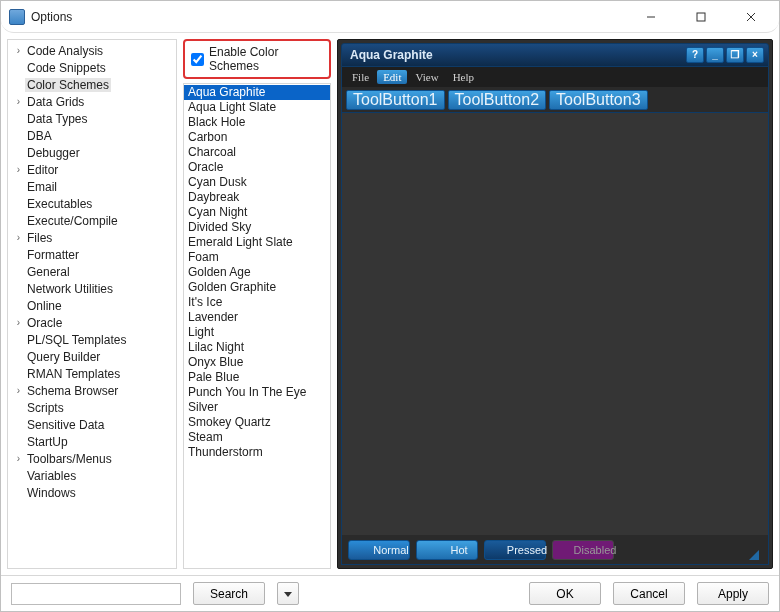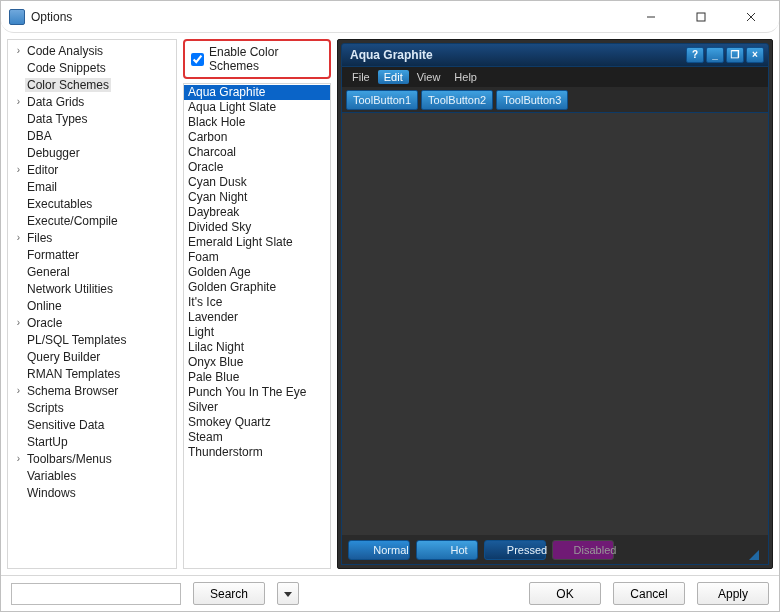--- a/index.html
+++ b/index.html
@@ -27,25 +27,25 @@
   .enablebox input { margin:0; }
   .schemelist { flex:1; border:1px solid #d7d7d7; overflow-y:auto; padding:1px 0; }
   .scheme-item { padding:1px 4px; height:15px; line-height:13px; cursor:default; }
   .scheme-item.sel { background:#0a64c8; color:#fff; }
 
   
   .preview { flex:1; background:#2e2e2e; border:1px solid #1a1a1a; display:flex; flex-direction:column; padding:3px; border-radius:2px; }
   .pv-titlebar { height:24px; background:linear-gradient(#1a4a80,#0d2a4a); border:1px solid #0e3a66; border-radius:3px 3px 0 0; display:flex; align-items:center; padding:0 4px; color:#dceaf7; font-weight:600; font-size:12px; }
   .pv-titlebar .pv-title { flex:1; padding-left:4px; }
   .pv-winbtn { width:18px; height:16px; background:linear-gradient(#3ea0e0,#1f6fb0); border:1px solid #0d4e8a; margin-left:2px; border-radius:2px; color:#fff; font-size:10px; display:flex; align-items:center; justify-content:center; line-height:1; font-family:Verdana,sans-serif; }
-  .pv-menubar { height:20px; background:#1e1e1e; border-left:1px solid #0e3a66; border-right:1px solid #0e3a66; display:flex; align-items:center; padding:4px 4px; gap:2px; color:#d0d0d0; font-size:11px; }
+  .pv-menubar { height:20px; background:#1e1e1e; border-left:1px solid #0e3a66; border-right:1px solid #0e3a66; display:flex; align-items:center; padding:4px 4px; gap:2px; color:#d0d0d0; font-size:11px;font-family:Liberation Serif, serif; }
   .pv-menu { padding:1px 6px; border-radius:2px; }
   .pv-menu.active { background:linear-gradient(#3ea0e0,#1f6fb0); color:#fff; }
   .pv-toolbar { height:26px; background:#2a2a2a; border:1px solid #0e3a66; border-top:none; display:flex; align-items:center; padding:0 4px; gap:3px; }
-  .toolbtn { height:20px; padding:0 6px; background:linear-gradient(#3ea0e0,#1f6fb0); border:1px solid #0d4e8a; color:#e8f3fb; font-size:11px; border-radius:2px; display:flex; align-items:center; }
+  .toolbtn { height:20px; padding:0 6px; background:linear-gradient(#3ea0e0,#1f6fb0); border:1px solid #0d4e8a; color:#e8f3fb; font-size:16px; border-radius:2px; display:flex; align-items:center; }
   .pv-body { flex:1; background:#353535; border:1px solid #0e3a66; border-top:none; border-bottom:none; }
   .pv-statusbar { height:30px; background:#2a2a2a; border:1px solid #0e3a66; border-top:none; display:flex; align-items:center; padding:0 6px; gap:6px; }
   .statebtn { height:20px; width:62px; border-radius:3px; color:#e8f3fb; font-size:11px; display:flex; align-items:center; justify-content:center; border:1px solid #0d4e8a; background:linear-gradient(#2a8bd6,#1a5b9a);padding-left:24px; }
   .statebtn.hot { background:linear-gradient(#3ea0e0,#1f6fb0); }
   .statebtn.pressed { background:linear-gradient(#1a5b9a,#0d3a6a); }
   .statebtn.disabled { background:#701a75; border-color:#444; color:#999; }
   .pv-resize { width:14px; height:30px; margin-left:auto; position:relative; }
   .pv-resize::after { content:""; position:absolute; right:3px; bottom:5px; width:0; height:0; border-left:10px solid transparent; border-bottom:10px solid #1f6fb0; opacity:.9; }
 
   
@@ -198,22 +198,22 @@
       <span>Enable Color Schemes</span>
     </label>
     <div class="schemelist" id="schemelist">
         <div class="scheme-item sel">Aqua Graphite</div>
         <div class="scheme-item">Aqua Light Slate</div>
         <div class="scheme-item">Black Hole</div>
         <div class="scheme-item">Carbon</div>
         <div class="scheme-item">Charcoal</div>
         <div class="scheme-item">Oracle</div>
         <div class="scheme-item">Cyan Dusk</div>
+        <div class="scheme-item">Daybreak</div>
         <div class="scheme-item">Cyan Night</div>
-        <div class="scheme-item">Daybreak</div>
         <div class="scheme-item">Divided Sky</div>
         <div class="scheme-item">Emerald Light Slate</div>
         <div class="scheme-item">Foam</div>
         <div class="scheme-item">Golden Age</div>
         <div class="scheme-item">Golden Graphite</div>
         <div class="scheme-item">It's Ice</div>
         <div class="scheme-item">Lavender</div>
         <div class="scheme-item">Light</div>
         <div class="scheme-item">Lilac Night</div>
         <div class="scheme-item">Onyx Blue</div>

